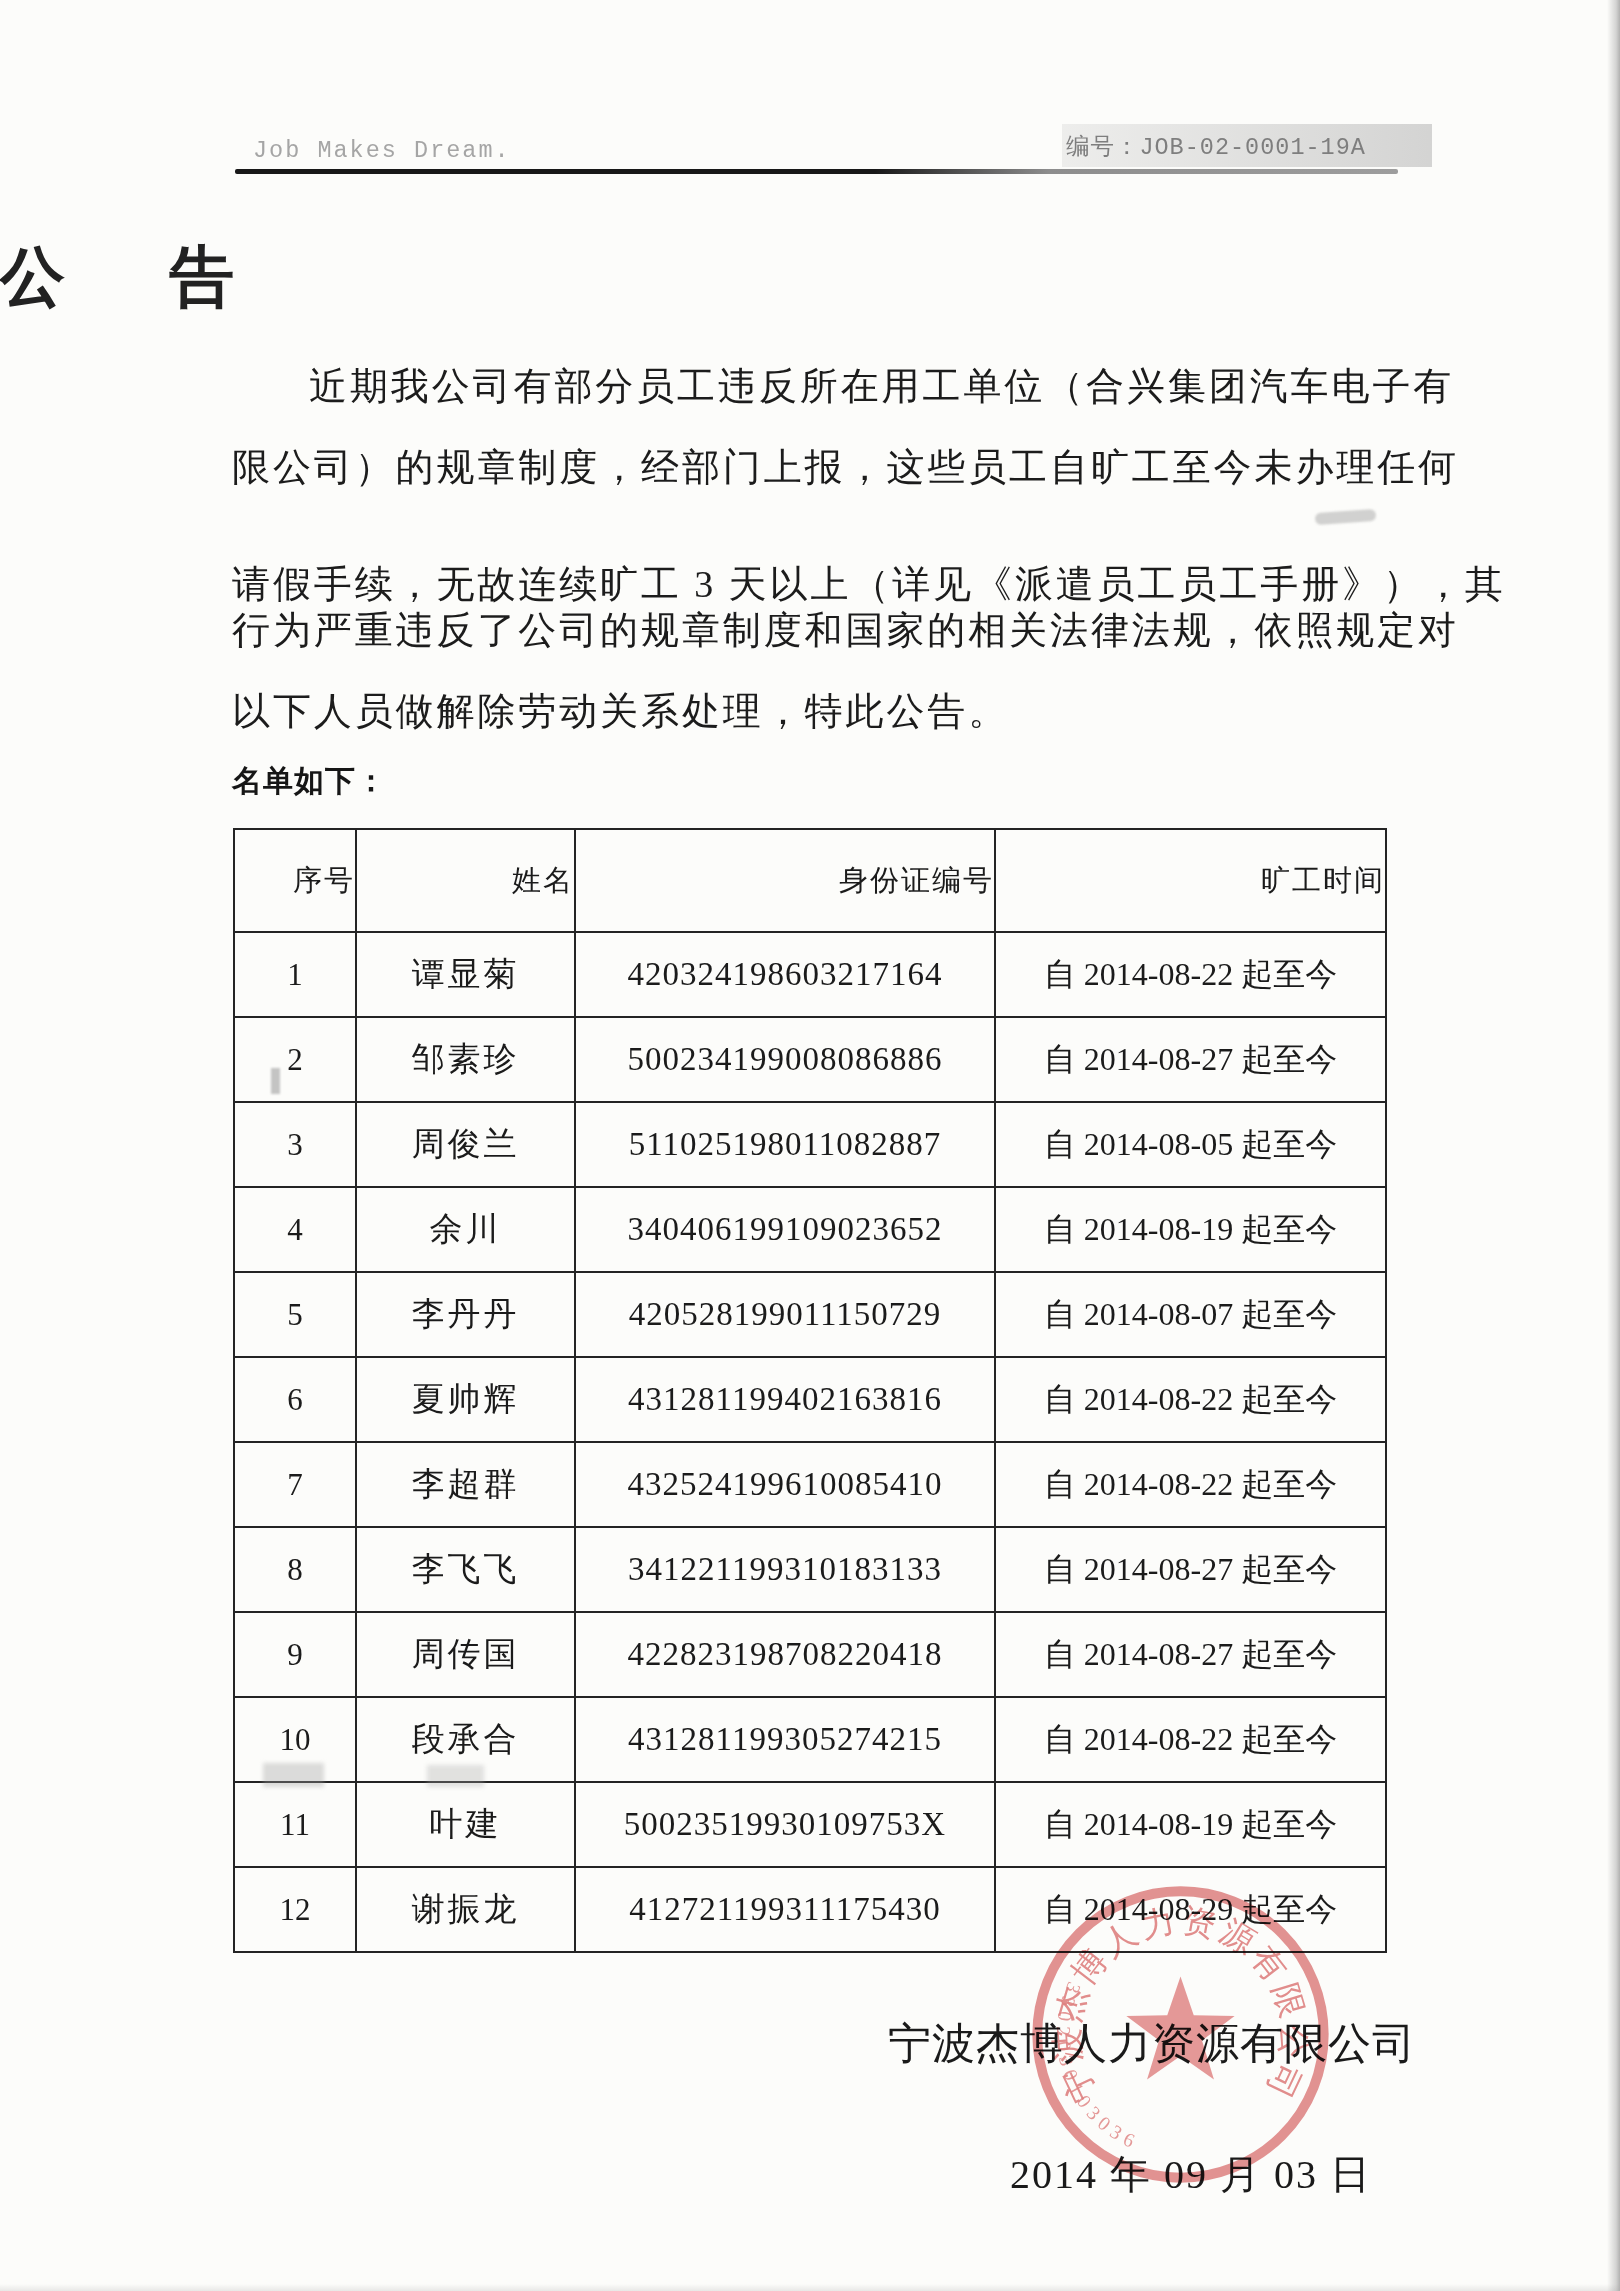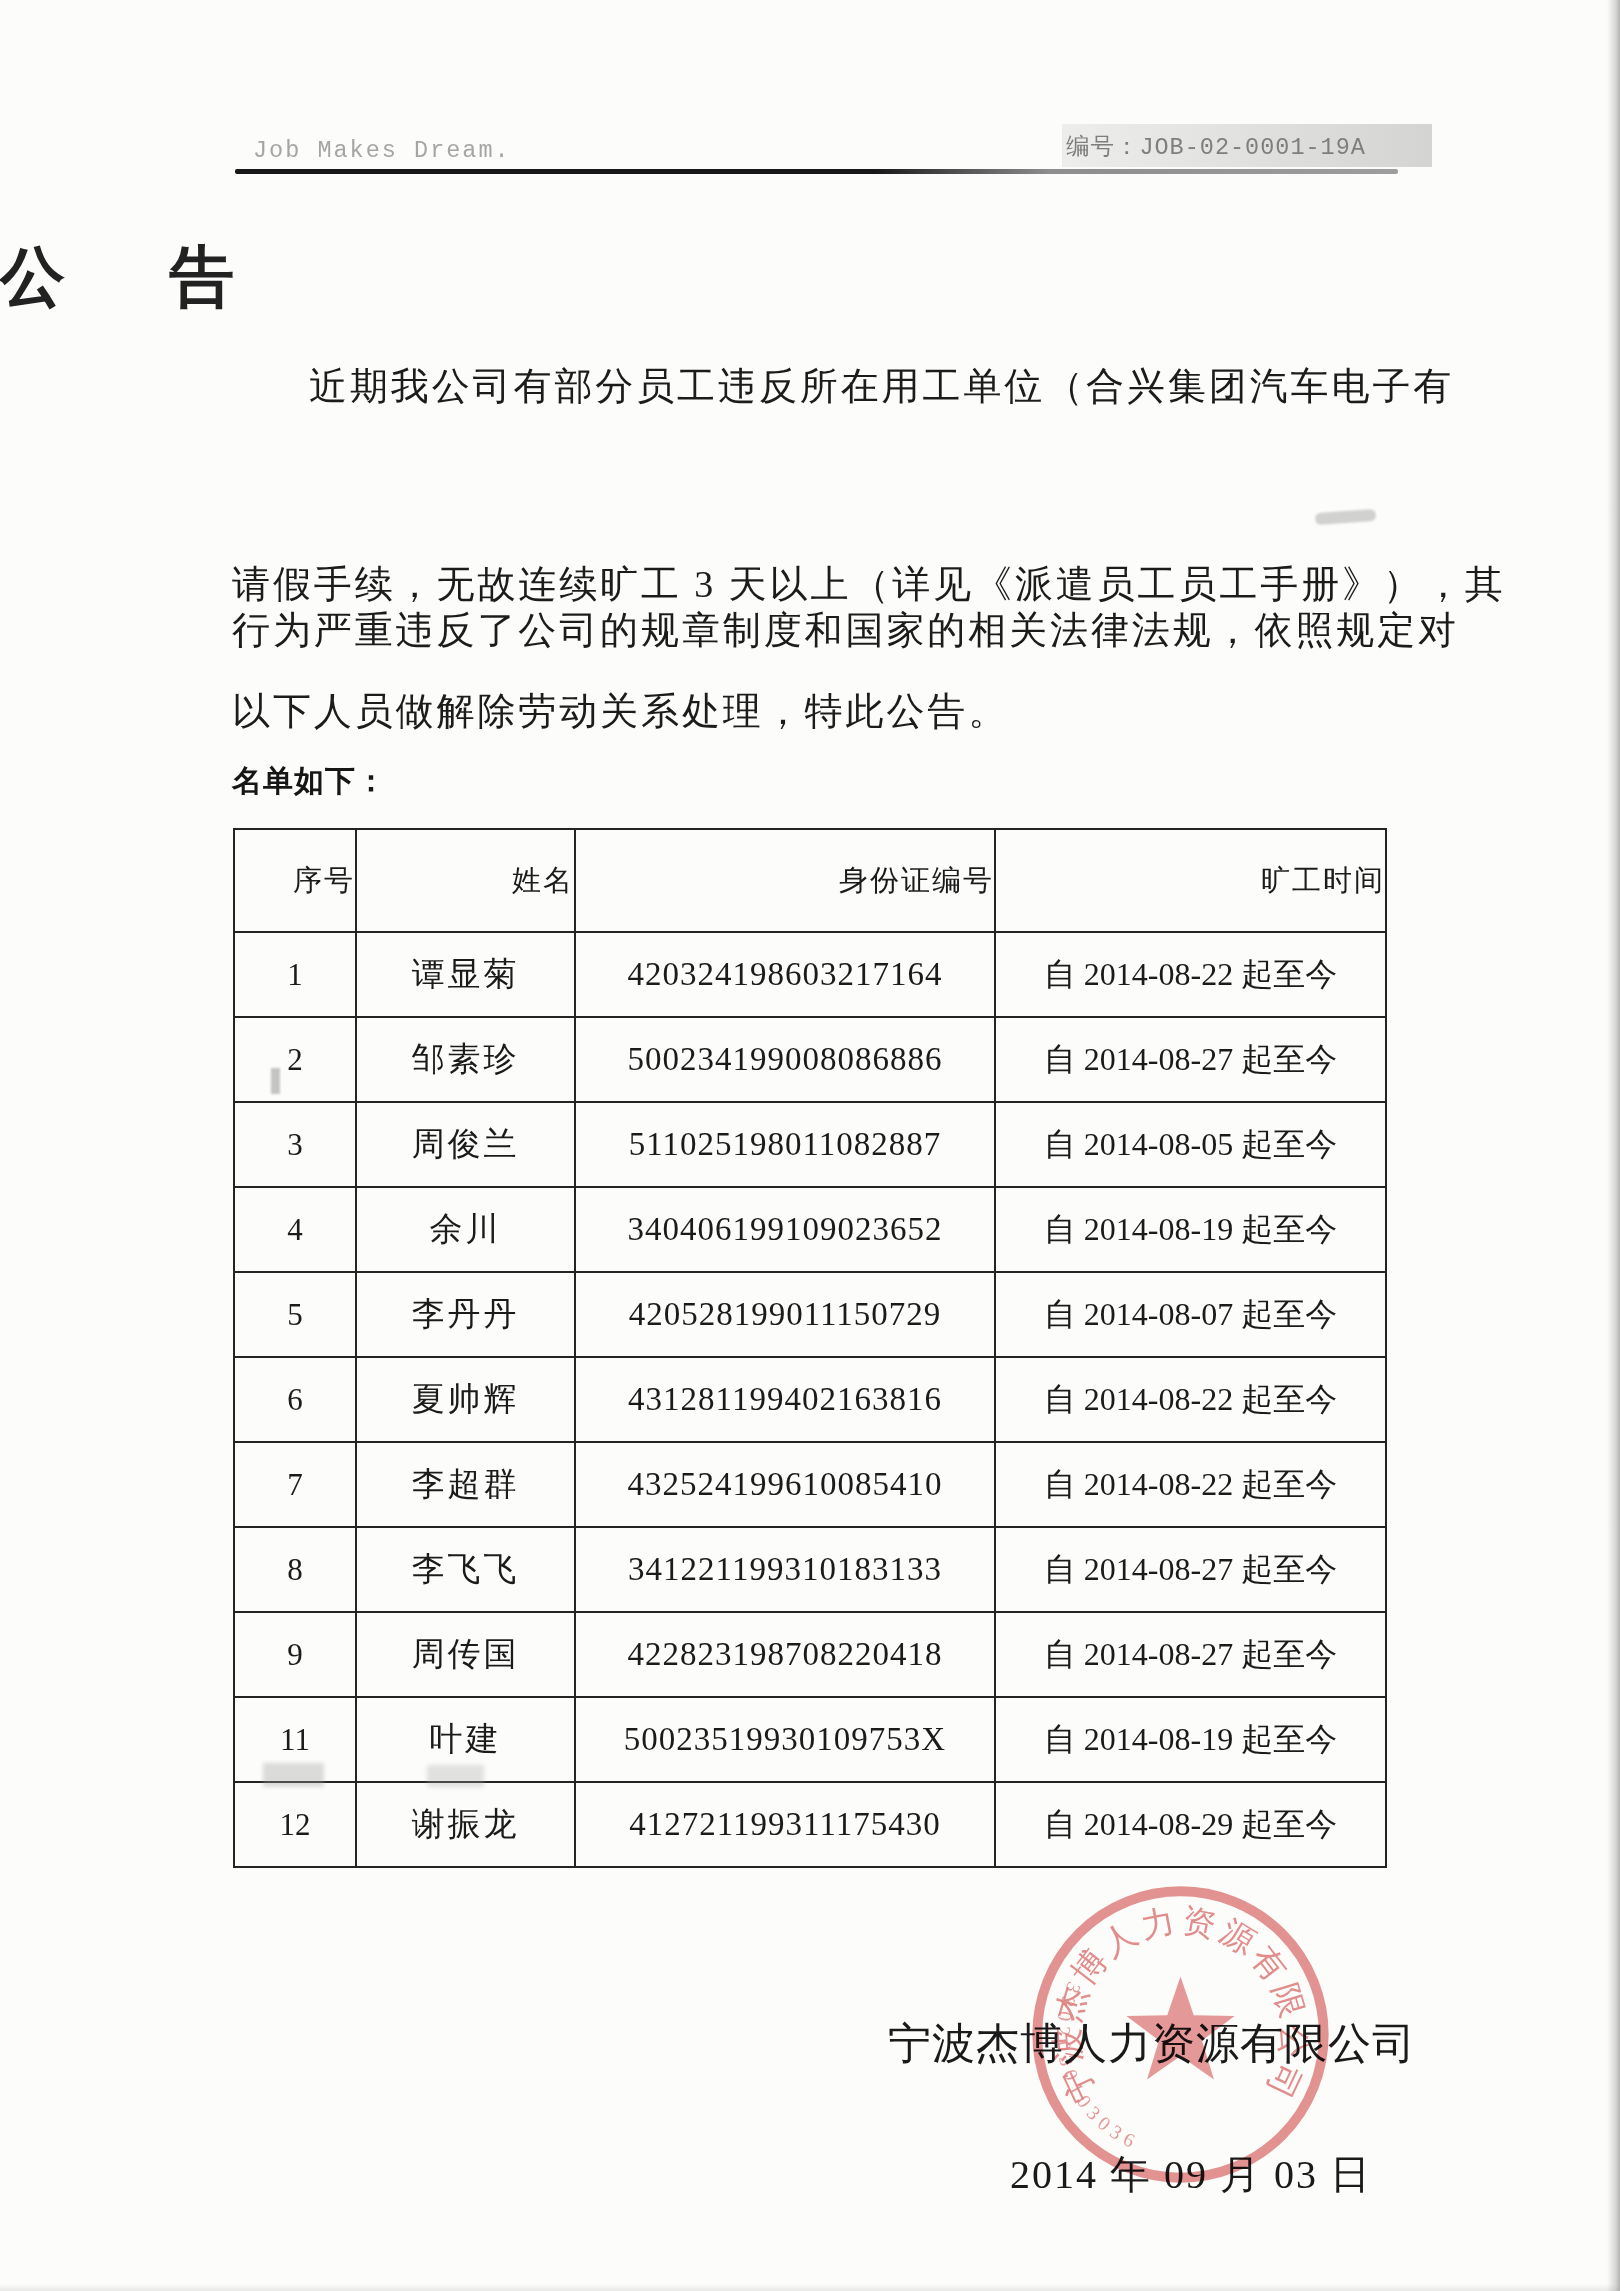--- a/index.html
+++ b/index.html
@@ -88,20 +88,21 @@
 
   <div class="slogan">Job Makes Dream.</div>
   <div class="docno-band">
     <span class="docno">编号：JOB-02-0001-19A</span>
   </div>
   <div class="rule"></div>
 
   <div class="doc-title">公　告</div>
 
   <div class="bline l1">近期我公司有部分员工违反所在用工单位（合兴集团汽车电子有</div>
+  <div class="bline l2">限公司）的规章制度，经部门上报，这些员工自旷工至今未办理任何</div>
   <div class="bline l3">请假手续，无故连续旷工 3 天以上（详见《派遣员工员工手册》），其</div>
   <div class="bline l4">行为严重违反了公司的规章制度和国家的相关法律法规，依照规定对</div>
   <div class="bline l5">以下人员做解除劳动关系处理，特此公告。</div>
 
   <div class="list-label">名单如下：</div>
 
   <table class="roster">
     <colgroup>
         <col class="c1">
         <col class="c2">
@@ -163,20 +164,26 @@
         <td class="cell-no">8</td>
         <td class="cell-name">李飞飞</td>
         <td class="cell-id">341221199310183133</td>
         <td class="cell-abs">自 2014-08-27 起至今</td>
       </tr>
       <tr>
         <td class="cell-no">9</td>
         <td class="cell-name">周传国</td>
         <td class="cell-id">422823198708220418</td>
         <td class="cell-abs">自 2014-08-27 起至今</td>
+      </tr>
+      <tr>
+        <td class="cell-no">10</td>
+        <td class="cell-name">段承合</td>
+        <td class="cell-id">431281199305274215</td>
+        <td class="cell-abs">自 2014-08-22 起至今</td>
       </tr>
       <tr>
         <td class="cell-no">11</td>
         <td class="cell-name">叶建</td>
         <td class="cell-id">50023519930109753X</td>
         <td class="cell-abs">自 2014-08-19 起至今</td>
       </tr>
       <tr>
         <td class="cell-no">12</td>
         <td class="cell-name">谢振龙</td>

